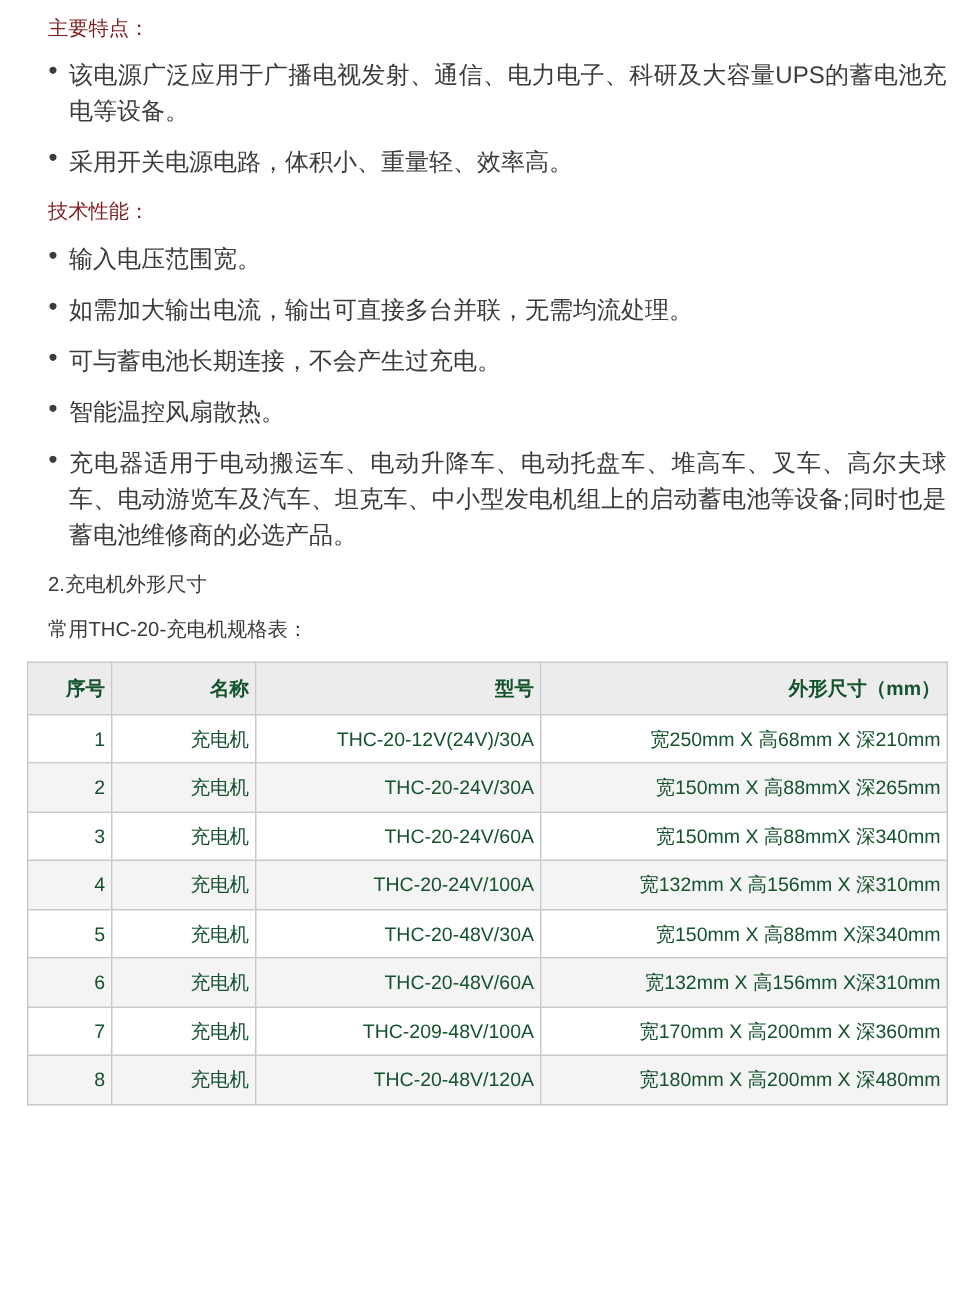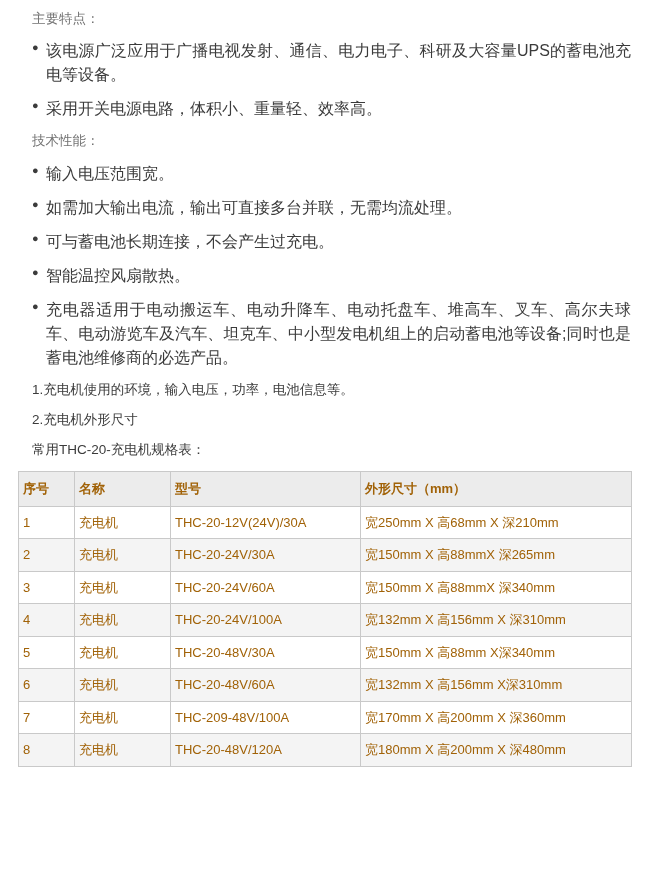--- a/index.html
+++ b/index.html
@@ -18,21 +18,21 @@
   }
   .page {
     width: 649px;
     box-sizing: border-box;
     padding: 6px 18px 0 18px;
   }
   .heading {
     margin: 0 0 4px 0;
     padding: 3px 0 3px 14px;
     font-size: 13.5px;
-    color: #737373;
+    color: #7f1d1d;
   }
   .bullet {
     position: relative;
     margin: 0 0 4px 0;
     padding: 3px 0 3px 28px;
     font-size: 16px;
     color: #3b3b3b;
     text-align: justify;
   }
   .bullet::before {
@@ -53,23 +53,23 @@
   .spec-table {
     margin: 8px 0 0 0;
     border-collapse: collapse;
     width: 613px;
     table-layout: fixed;
     font-size: 13px;
   }
   .spec-table th,
   .spec-table td {
     border: 1px solid #c9c9c9;
-    text-align: left;
+    text-align: right;
     padding: 6px 4px;
-    color: #a16207;
+    color: #14532d;
     font-weight: normal;
     white-space: nowrap;
     overflow: hidden;
   }
   .spec-table thead th {
     background: #ececec;
     font-weight: bold;
     padding: 7px 4px;
   }
   .spec-table tbody tr:nth-child(odd) td {
@@ -94,21 +94,20 @@
   <p class="bullet">采用开关电源电路，体积小、重量轻、效率高。</p>
 
   <p class="heading">技术性能：</p>
 
   <p class="bullet">输入电压范围宽。</p>
   <p class="bullet">如需加大输出电流，输出可直接多台并联，无需均流处理。</p>
   <p class="bullet">可与蓄电池长期连接，不会产生过充电。</p>
   <p class="bullet">智能温控风扇散热。</p>
   <p class="bullet">充电器适用于电动搬运车、电动升降车、电动托盘车、堆高车、叉车、高尔夫球车、电动游览车及汽车、坦克车、中小型发电机组上的启动蓄电池等设备;同时也是蓄电池维修商的必选产品。</p>
 
-  <p class="plain">1.充电机使用的环境，输入电压，功率，电池信息等。</p>
   <p class="plain">2.充电机外形尺寸</p>
   <p class="plain">常用THC-20-充电机规格表：</p>
 
   <table class="spec-table">
     <colgroup>
       <col class="col-no">
       <col class="col-name">
       <col class="col-model">
       <col class="col-dim">
     </colgroup>

